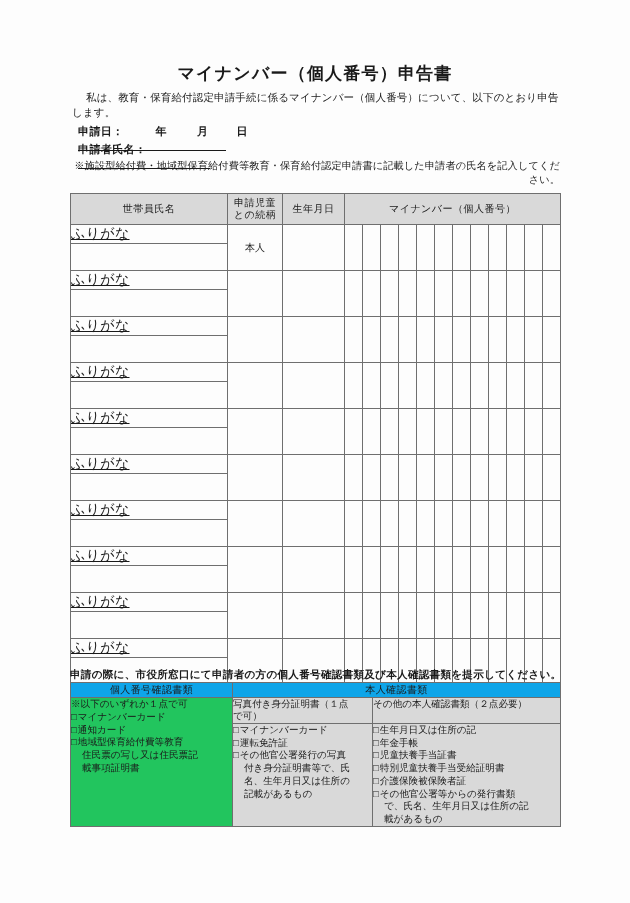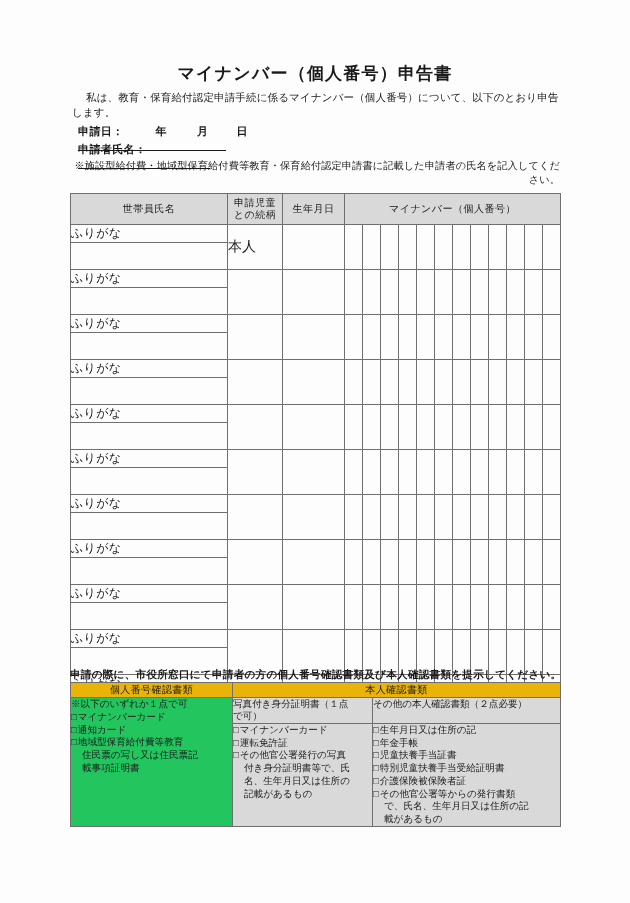--- a/index.html
+++ b/index.html
@@ -99,30 +99,32 @@
     letter-spacing: 0.5px;
     line-height: 1.2;
   }
   .col-name    { width: 157px; }
   .col-rel     { width: 55px; }
   .col-dob     { width: 62px; }
   .col-mn      { width: 216px; }
 
   .cell-furi {
     height: 13px;
-    font-size: 12px;
+    font-size: 14px;
     padding-left: 4px;
     text-align: left;
     vertical-align: middle;
     letter-spacing: 0.3px;
     border-bottom: 1px solid #9a9a9a;
+    text-decoration: underline;
   }
   .cell-nameblank { height: 26px; }
   .cell-rel, .cell-dob {
-    font-size: 14px;
+    text-align: center;
+    font-size: 10px;
   }
   .mn-grid {
     display: flex;
     width: 100%;
     height: 100%;
   }
   .mn-cell {
     flex: 1 1 0;
     border-right: 1px solid #6f6f6f;
     box-sizing: border-box;
@@ -153,21 +155,21 @@
     table-layout: fixed;
     font-size: 9.6px;
   }
   .verif-table td, .verif-table th {
     border: 1px solid #6f6f6f;
     padding: 0;
     font-weight: normal;
     vertical-align: top;
   }
   .verif-table thead th {
-    background: #eab308;
+    background: #0ea5e9;
     text-align: center;
     height: 14px;
     font-size: 10px;
     letter-spacing: 0.4px;
     vertical-align: middle;
   }
   .vc-left  { width: 162px; }
   .vc-mid   { width: 140px; }
   .vc-right { width: 188px; }
 

